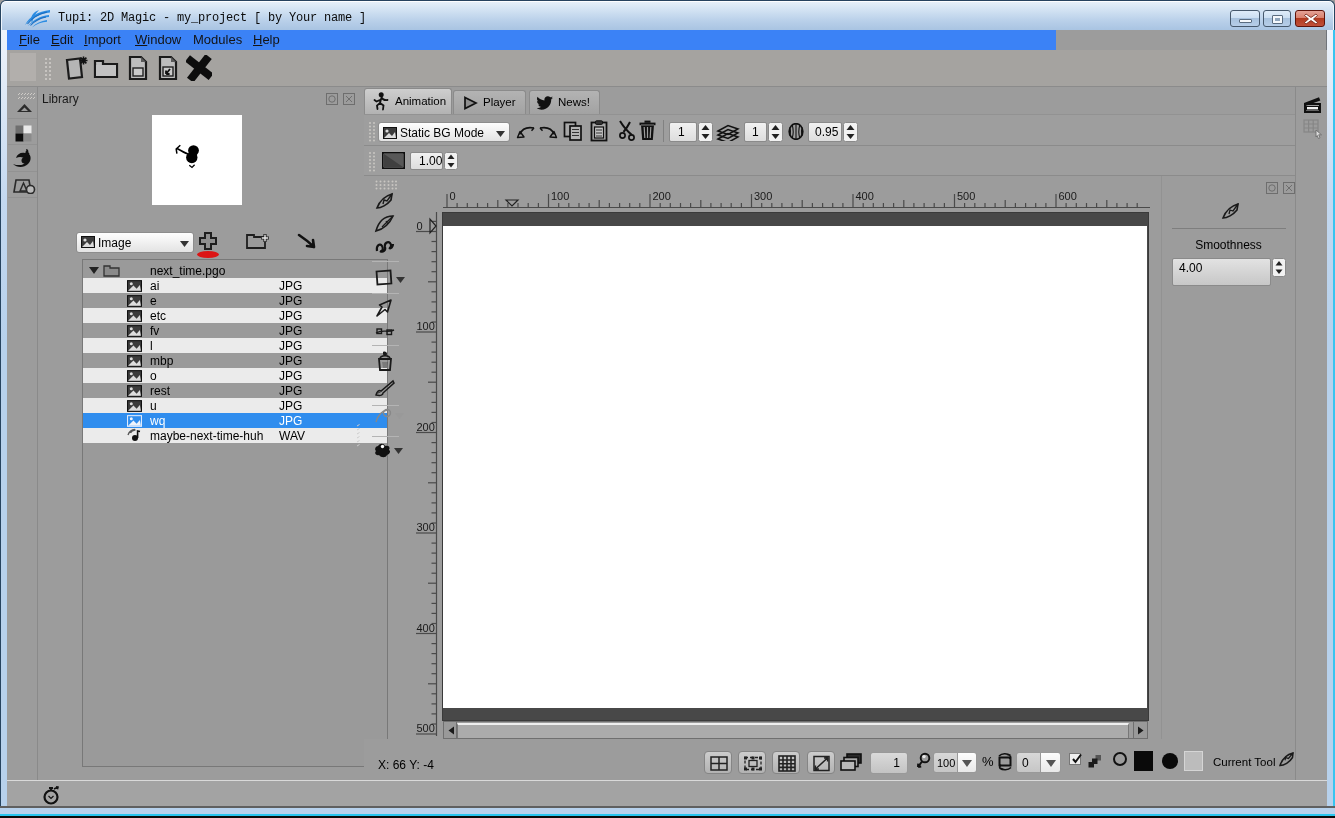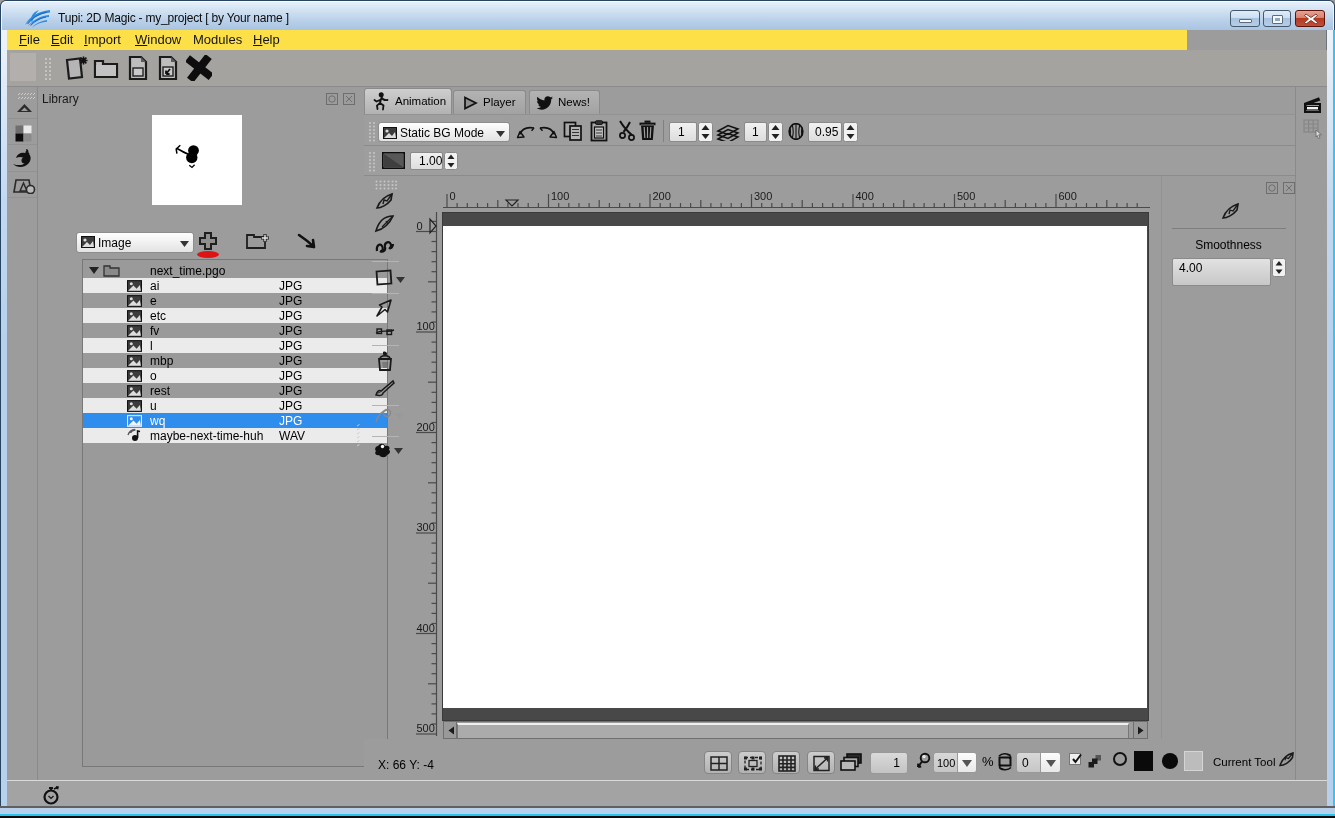--- a/index.html
+++ b/index.html
@@ -10,34 +10,34 @@
 
   
   #frame { position:absolute; left:0; top:0; width:1335px; height:818px;
            background:#9c9c9c; }
   #titlebar { position:absolute; left:0; top:0; width:1335px; height:30px;
     background:linear-gradient(#e8f1fa 0%, #d3e3f3 30%, #b8cfe9 70%, #a9c4e2 100%);
     border-top:1px solid #26435f; border-left:1px solid #26435f; border-right:1px solid #26435f;
     border-radius:6px 6px 0 0;
     box-shadow: inset 0 1px 0 #fdfeff, inset 1px 0 0 #eef5fc, inset -1px 0 0 #eef5fc;
   }
-  #title-text { position:absolute; left:57px; top:10px; font-size:12px; letter-spacing:-0.2px; color:#0b0b0b; }
+  #title-text { position:absolute; left:57px; top:10px; font-size:12px; letter-spacing:-0.2px; color:#0b0b0b;font-family:Liberation Mono, monospace; }
   .winbtn { position:absolute; top:9px; height:17px; border:1px solid #46586c; border-radius:3px;
     background:linear-gradient(#dfecf9 0%, #ccdff2 45%, #a8c2de 50%, #b7cee8 100%); }
   #btn-close { background:linear-gradient(#e4a296 0%, #d9826f 45%, #b23a1f 50%, #c0503a 100%);
     border:1px solid #5e130a; }
 
   
   #bleft  { position:absolute; left:0; top:30px; width:7px;  height:778px; background:linear-gradient(#eef3fa, #c3d8f0 22%, #b7d1ec 40%); border-left:1px solid #26435f;}
   #bright { position:absolute; left:1326px; top:30px; width:9px; height:776px; background:linear-gradient(#eef3fa, #c3d8f0 22%, #b7d1ec 40%); border-left:1px solid #70747a;}
   #bbottom{ position:absolute; left:0; top:806px; width:1335px; height:12px; }
 
   
-  #menubar { position:absolute; left:7px; top:30px; width:1180px; height:20px;
-    background:#fde047; }
+  #menubar { position:absolute; left:7px; top:30px; width:1049px; height:20px;
+    background:#3b82f6; }
   #menubar span { font-size:13px; color:#141414; }
   #toolbar { position:absolute; left:7px; top:50px; width:1320px; height:37px;
     background:#a5a3a0; border-bottom:1px solid #8b8b8b; }
 
   
   #dock { position:absolute; left:7px; top:87px; width:1320px; height:693px; background:#9c9c9c; }
 
   
   #leftstrip { position:absolute; left:7px; top:87px; width:31px; height:693px; background:#9c9c9c; border-right:1px solid #8a8a8a; }
   #library { position:absolute; left:38px; top:87px; width:317px; height:693px; background:#9c9c9c; }

